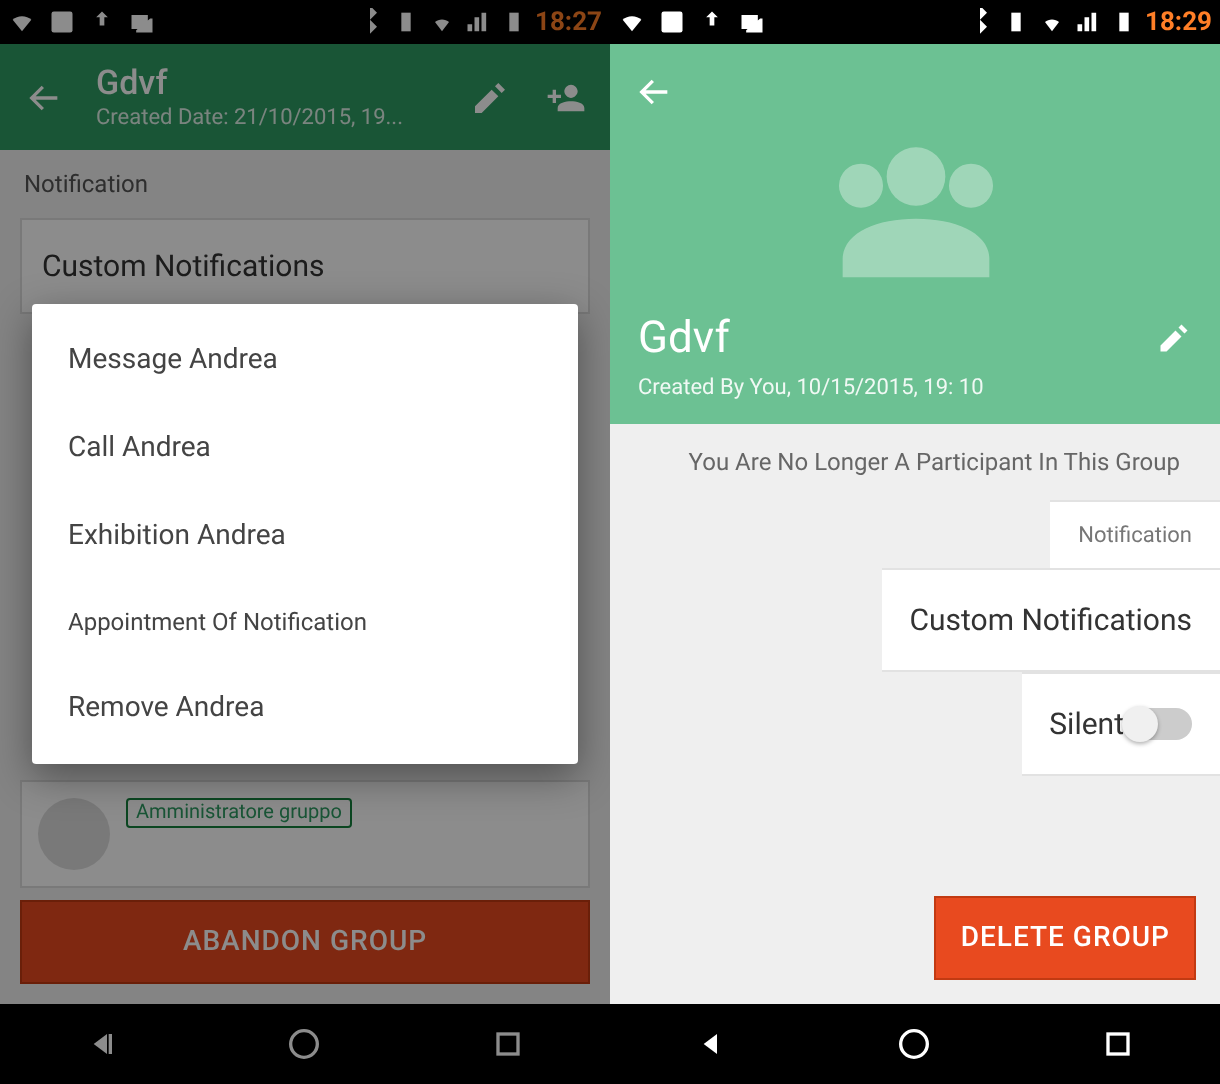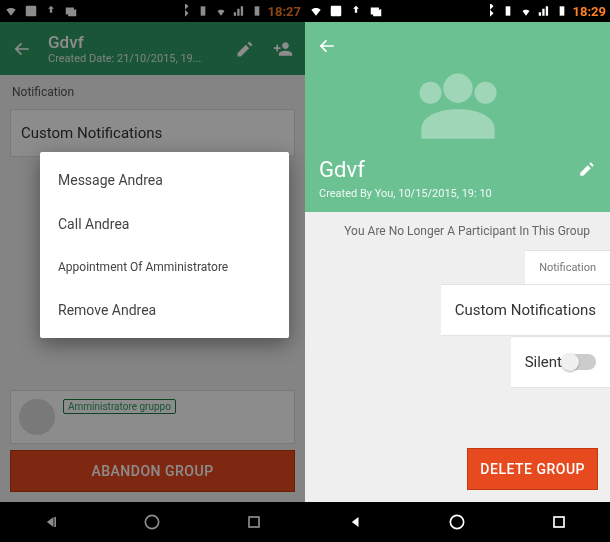--- a/index.html
+++ b/index.html
@@ -28,21 +28,21 @@
 .sec-card { background: #fff; border: 1px solid #ddd; padding: 14px 10px; font-size: 15px; color: #333; }
 .member-row { background: #fff; display: flex; gap: 8px; padding: 8px; border: 1px solid #ddd; }
 .avatar { width: 36px; height: 36px; border-radius: 50%; background: #ddd; }
 .member-info { flex: 1; }
 .member-name { font-size: 13px; font-weight: bold; color: #222; }
 .member-status { font-size: 11px; color: #555; }
 .admin-badge { font-size: 10px; color: #2e9c63; border: 1px solid #15803d; padding: 1px 4px; border-radius: 2px; align-self: flex-start; }
 .big-btn { background: #e84a1f; color: #fff; text-align: center; padding: 12px; font-size: 14px; font-weight: 500; letter-spacing: 0.5px; border: 1px solid #c23a12; }
 
 .dim-overlay { position: absolute; inset: 0; background: rgba(0,0,0,0.45); }
-.popup { position: absolute; left: 16px; right: 16px; top: 152px; background: #fff; border-radius: 2px; box-shadow: 0 6px 20px rgba(0,0,0,0.4); padding: 6px 0; margin-left: 24px; }
+.popup { position: absolute; left: 16px; right: 16px; top: 152px; background: #fff; border-radius: 2px; box-shadow: 0 6px 20px rgba(0,0,0,0.4); padding: 6px 0; }
 .popup-item { padding: 14px 18px; font-size: 14px; color: #444; }
 .popup-item.sm { font-size: 12px; }
 
 .header2 { background: #6cc193; position: relative; height: 190px; color: #fff; }
 .header2 .back { position: absolute; top: 14px; left: 12px; }
 .header2 .back svg { width: 20px; height: 20px; fill: #fff; }
 .group-icon { position: absolute; top: 40px; left: 50%; transform: translateX(-50%); opacity: 0.35; }
 .group-icon svg { width: 110px; height: 80px; fill: #fff; }
 .header2 .gname { position: absolute; bottom: 30px; left: 14px; font-size: 22px; }
 .header2 .gsub { position: absolute; bottom: 12px; left: 14px; font-size: 11px; color: rgba(255,255,255,0.9); }
@@ -138,21 +138,22 @@
         </svg>
     <svg viewBox="0 0 24 24">
           <rect x="6" y="6" width="12" height="12"></rect>
         </svg>
   </div>
 
   <div class="dim-overlay"></div>
   <div class="popup">
     <div class="popup-item">Message Andrea</div>
     <div class="popup-item">Call Andrea</div>
-    <div class="popup-item sm">Appointment Of Amministratore</div>
+    <div class="popup-item">Exhibition Andrea</div>
+    <div class="popup-item sm">Appointment Of Notification</div>
     <div class="popup-item">Remove Andrea</div>
   </div>
 </div>
 
 <div class="phone">
   <div class="statusbar">
     <div class="sb-left">
       <svg viewBox="0 0 24 24">
             <path d="M12 20l8-10c-4-4-12-4-16 0z"></path>
           </svg>

